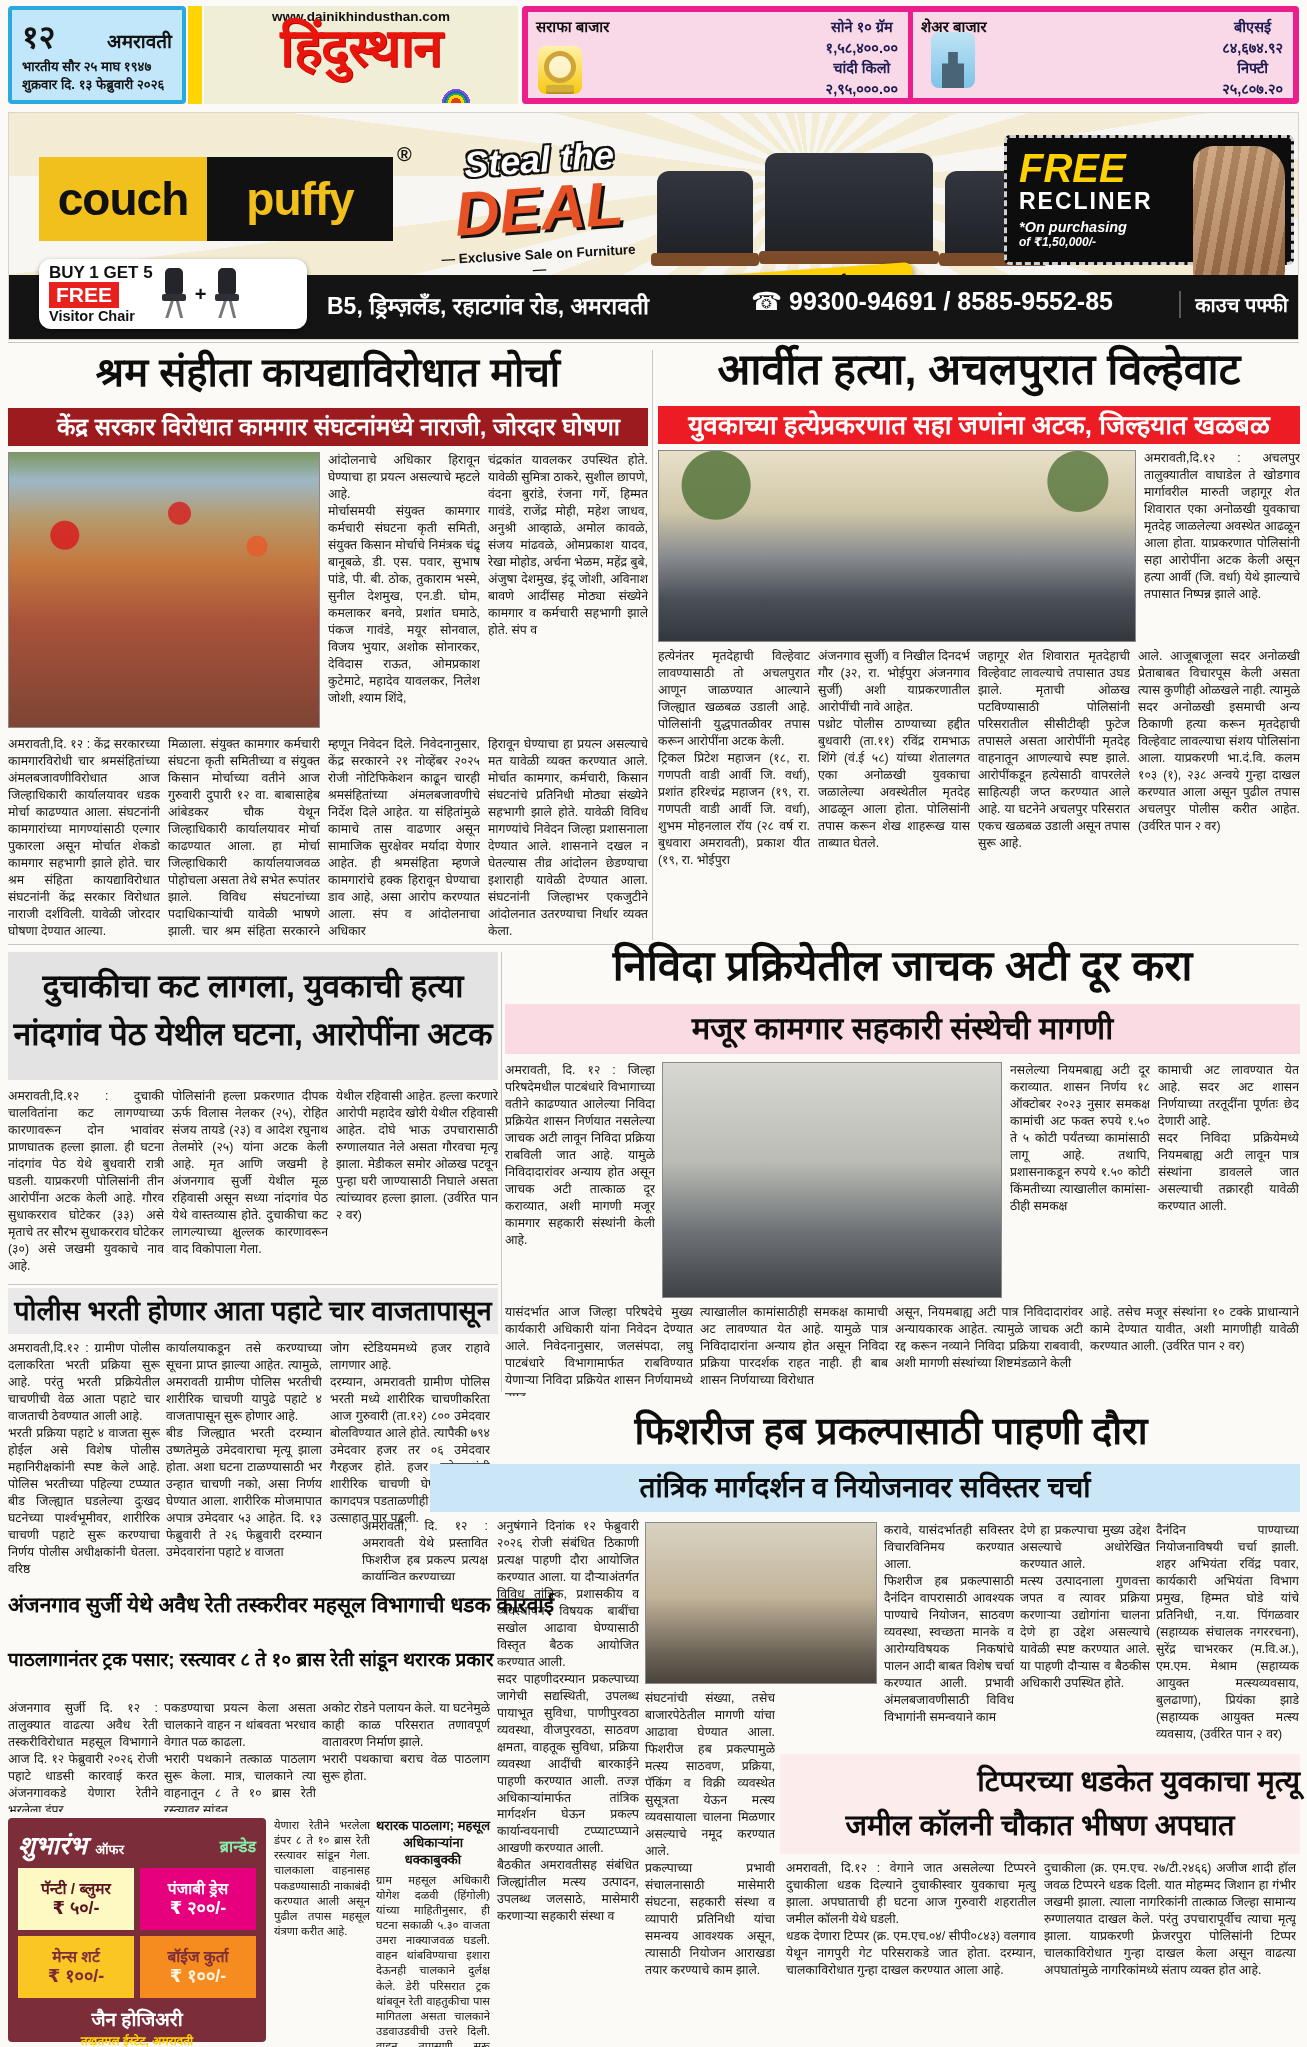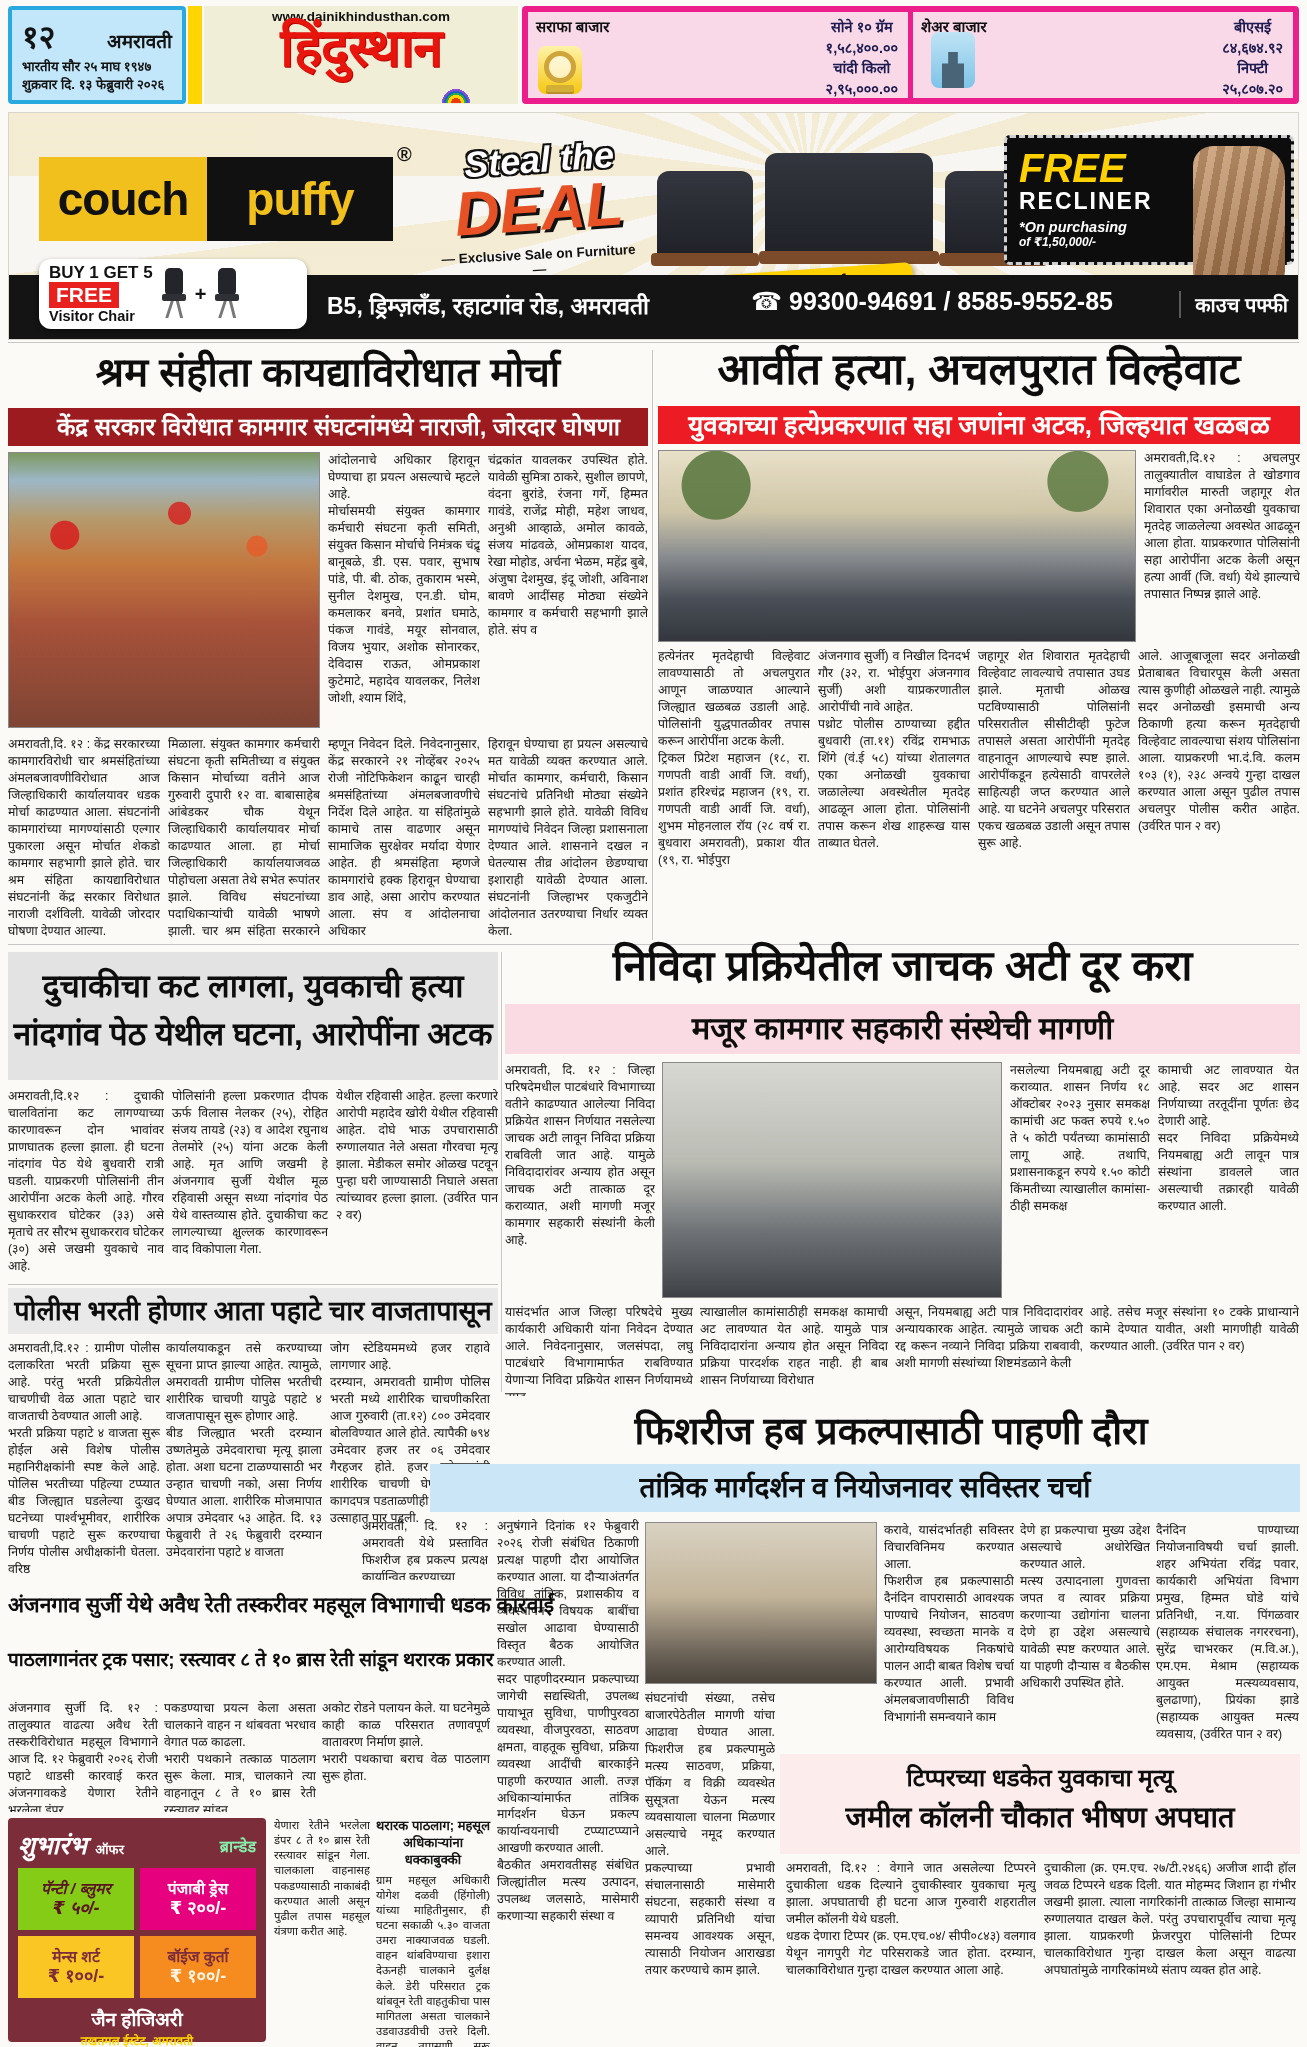--- a/index.html
+++ b/index.html
@@ -291,21 +291,21 @@
   <div class="abs" style="left:376px;top:1818px;width:114px;height:222px;">
     <div style="font-size:13px;font-weight:900;text-align:center;line-height:1.3;">थरारक पाठलाग; महसूल अधिकाऱ्यांना धक्काबुक्की</div>
     <div class="bt-sm" style="margin-top:4px;height:180px;">ग्राम महसूल अधिकारी योगेश दळवी (हिंगोली) यांच्या माहितीनुसार, ही घटना सकाळी ५.३० वाजता उमरा नाक्याजवळ घडली. वाहन थांबविण्याचा इशारा देऊनही चालकाने दुर्लक्ष केले. डेरी परिसरात ट्रक थांबवून रेती वाहतुकीचा पास मागितला असता चालकाने उडवाउडवीची उत्तरे दिली. वाहन तपासणी सुरू असताना चालकाने कर्मचाऱ्यांना धक्काबुक्की करत वाहन दामटले. (पान १ वर)</div>
   </div>
 
   <div class="abs jain" style="left:8px;top:1818px;width:258px;height:224px;">
     <span class="jn-t1">शुभारंभ</span>
     <span class="jn-t2">ऑफर</span>
     <span class="jn-t3">ब्रान्डेड</span>
     <div class="jn-grid">
-      <div class="jn-box" style="background:#84cc16;color:#5b1520;font-style:italic;">
+      <div class="jn-box" style="background:#fef9c3;color:#5b1520;">
         <div class="jn-l">पॅन्टी / ब्लुमर</div>
         <div class="jn-p">₹ ५०/-</div>
       </div>
       <div class="jn-box" style="background:#e6007e;color:#ffffff;">
         <div class="jn-l">पंजाबी ड्रेस</div>
         <div class="jn-p">₹ २००/-</div>
       </div>
       <div class="jn-box" style="background:#f9c623;color:#7c2d3a;">
         <div class="jn-l">मेन्स शर्ट</div>
         <div class="jn-p">₹ १००/-</div>
@@ -313,20 +313,20 @@
       <div class="jn-box" style="background:#f68b1f;color:#7c2d3a;">
         <div class="jn-l">बॉईज कुर्ता</div>
         <div class="jn-p" style="color:#fdf3de;">₹ १००/-</div>
       </div>
     </div>
     <div class="jn-shop">जैन होजिअरी</div>
     <div class="jn-addr">तखतमल ईस्टेट, अमरावती</div>
   </div>
 
   <div class="abs box-tip" style="left:780px;top:1754px;width:520px;height:100px;padding-top:6px;">
-    <div class="hl" style="font-size:24px;line-height:1.5;">टिप्परच्या धडकेत युवकाचा मृत्यू</div>
+    <div class="hl" style="font-size:29px;line-height:1.5;text-align:right;">टिप्परच्या धडकेत युवकाचा मृत्यू</div>
     <div class="hl" style="font-size:29px;line-height:1.5;">जमील कॉलनी चौकात भीषण अपघात</div>
   </div>
   <div class="abs bt" style="left:786px;top:1860px;width:250px;height:182px;">अमरावती, दि.१२ : वेगाने जात असलेल्या टिप्परने दुचाकीला धडक दिल्याने दुचाकीस्वार युवकाचा मृत्यु झाला. अपघाताची ही घटना आज गुरुवारी शहरातील जमील कॉलनी येथे घडली.
 धडक देणारा टिप्पर (क्र. एम.एच.०४/ सीपी०८४३) वलगाव येथून नागपुरी गेट परिसराकडे जात होता. दरम्यान, चालकाविरोधात गुन्हा दाखल करण्यात आला आहे.</div>
   <div class="abs bt" style="left:1044px;top:1860px;width:252px;height:182px;">दुचाकीला (क्र. एम.एच. २७/टी.२४६६) अजीज शादी हॉल जवळ टिप्परने धडक दिली. यात मोहम्मद जिशान हा गंभीर जखमी झाला. त्याला नागरिकांनी तात्काळ जिल्हा सामान्य रुग्णालयात दाखल केले. परंतु उपचारापूर्वीच त्याचा मृत्यू झाला. याप्रकरणी फ्रेजरपुरा पोलिसांनी टिप्पर चालकाविरोधात गुन्हा दाखल केला असून वाढत्या अपघातांमुळे नागरिकांमध्ये संताप व्यक्त होत आहे.</div>
 
 </div>
 
 </body></html>

